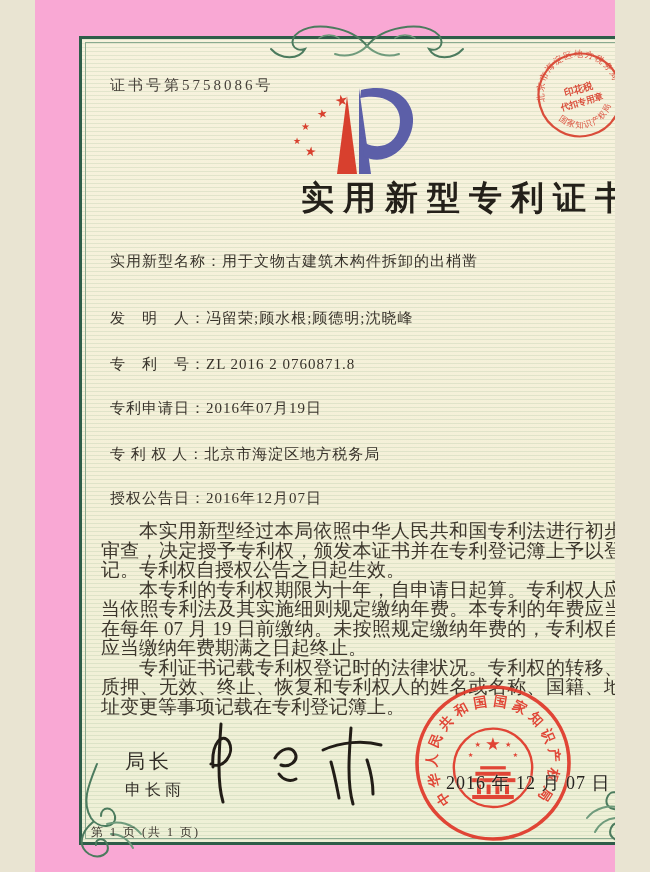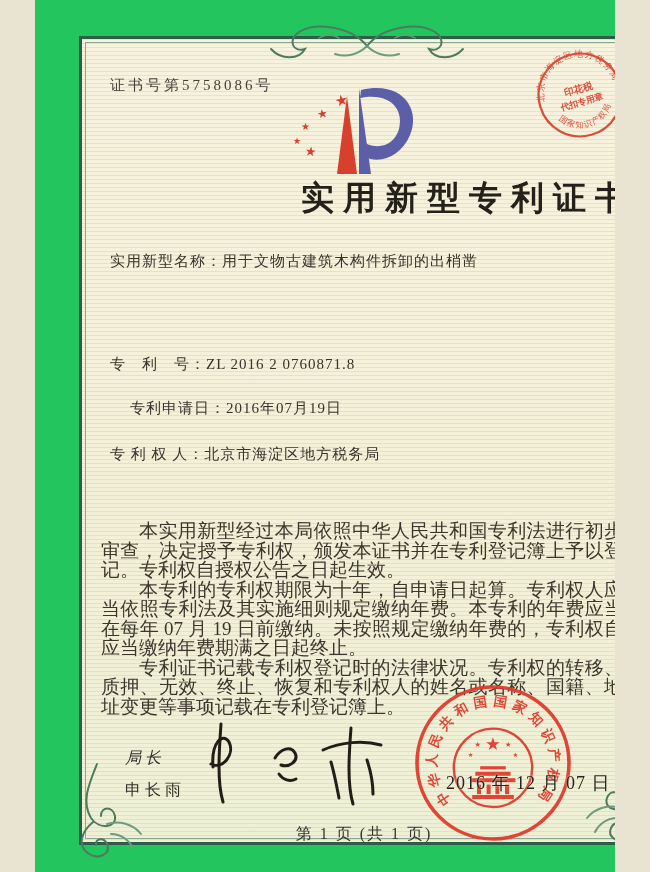--- a/index.html
+++ b/index.html
@@ -1,19 +1,19 @@
 <!DOCTYPE html>
 <html><head>
 <meta charset="utf-8">
 <style>
   html,body { margin:0; padding:0; background:#e9e4d2; }
   * { box-sizing:border-box; }
   .page {
     position:relative; width:580px; height:872px; margin:0 auto;
-    background:#22c55e;
+    background:#f9a8d4;
     font-family:"Liberation Serif","DejaVu Serif",serif;
     color:#3a352d; overflow:hidden;
   }
   
   .frame {
     position:absolute; left:44px; top:36px; width:558px; height:809px;
     border:3px solid #2e5d49;
     background:
       repeating-linear-gradient(180deg, rgba(140,176,136,0.20) 0 1px, rgba(0,0,0,0) 1px 4px),
       linear-gradient(180deg, #f7f2dd 0%, #f4f0d8 55%, #eef0d6 100%);
@@ -32,39 +32,39 @@
     text-align:right; font-size:33px; font-weight:bold;
     letter-spacing:9px; color:#24201a;
   }
   .field {
     position:absolute; left:75px; width:500px;
     font-size:15px; color:#38332b; white-space:nowrap;
   }
   .field .flabel { display:inline-block; letter-spacing:1px; }
   .field .fvalue { letter-spacing:1px; }
   .f1 { top:252px; } .f2 { top:309px; } .f3 { top:355px; }
-  .f4 { top:399px;margin-left:20px; } .f5 { top:445px; } .f6 { top:489px; }
+  .f4 { top:399px; } .f5 { top:445px; } .f6 { top:489px; }
   .body-text {
     position:absolute; left:66px; top:521px; width:522px;
     font-size:19px; line-height:19.5px; text-align:justify;
     color:#3c362c;
   }
   .body-text p { margin:0; text-indent:2em; }
-  .signoff-title { position:absolute; left:90px; top:748px; font-size:16px; letter-spacing:4px; color:#332f28;font-style:italic; }
+  .signoff-title { position:absolute; left:90px; top:748px; font-size:20px; letter-spacing:4px; color:#332f28; }
   .signoff-name  { position:absolute; left:90px; top:780px; font-size:16px; letter-spacing:4px; color:#332f28; }
   .signature { position:absolute; left:148px; top:712px; width:220px; height:100px; }
   .seal { position:absolute; left:378px; top:683px; width:160px; height:160px; opacity:0.93; }
   .seal-date {
     position:absolute; left:411px; top:771px; font-size:18px; letter-spacing:1px;
     color:#262420; z-index:5;
     text-shadow:0 0 2px #f2eed8;
   }
   .footer {
-    position:absolute; left:44px; top:824px; width:558px; text-align:center;
-    font-size:16px; letter-spacing:2px; color:#3a352d;padding-left:12px;
+    position:absolute; left:44px; top:824px; width:558px; 
+    font-size:12px; letter-spacing:2px; color:#3a352d;padding-left:12px;
   }
   .orn { position:absolute; }
   .orn-top { left:228px; top:20px; width:208px; height:46px; }
   .orn-bl { left:28px; top:762px; width:92px; height:96px; }
   .orn-br { left:540px; top:742px; width:72px; height:108px; }
 </style>
 </head>
 <body>
 
 <div class="page">
@@ -129,28 +129,34 @@
       <text x="50" y="47" font-size="10.5" text-anchor="middle" font-weight="bold">印花税</text>
       <text x="50" y="61" font-size="9.5" text-anchor="middle" font-weight="bold">代扣专用章</text>
     </g>
   </svg>
 
   <div class="title">实用新型专利证书</div>
 
   <div class="field f1">
     <span class="flabel">实用新型名称：</span><span class="fvalue">用于文物古建筑木构件拆卸的出梢凿</span>
   </div>
+  <div class="field f2">
+    <span class="flabel">发　明　人：</span><span class="fvalue">冯留荣;顾水根;顾德明;沈晓峰</span>
+  </div>
   <div class="field f3">
     <span class="flabel">专　利　号：</span><span class="fvalue">ZL 2016 2 0760871.8</span>
   </div>
   <div class="field f4">
     <span class="flabel">专利申请日：</span><span class="fvalue">2016年07月19日</span>
   </div>
   <div class="field f5">
     <span class="flabel">专 利 权 人：</span><span class="fvalue">北京市海淀区地方税务局</span>
+  </div>
+  <div class="field f6">
+    <span class="flabel">授权公告日：</span><span class="fvalue">2016年12月07日</span>
   </div>
 
   <div class="body-text">
     <p>本实用新型经过本局依照中华人民共和国专利法进行初步审查，决定授予专利权，颁发本证书并在专利登记簿上予以登记。专利权自授权公告之日起生效。</p>
     <p>本专利的专利权期限为十年，自申请日起算。专利权人应当依照专利法及其实施细则规定缴纳年费。本专利的年费应当在每年 07 月 19 日前缴纳。未按照规定缴纳年费的，专利权自应当缴纳年费期满之日起终止。</p>
     <p>专利证书记载专利权登记时的法律状况。专利权的转移、质押、无效、终止、恢复和专利权人的姓名或名称、国籍、地址变更等事项记载在专利登记簿上。</p>
   </div>
 
   <div class="signoff-title">局长</div>
   <div class="signoff-name">申长雨</div>

